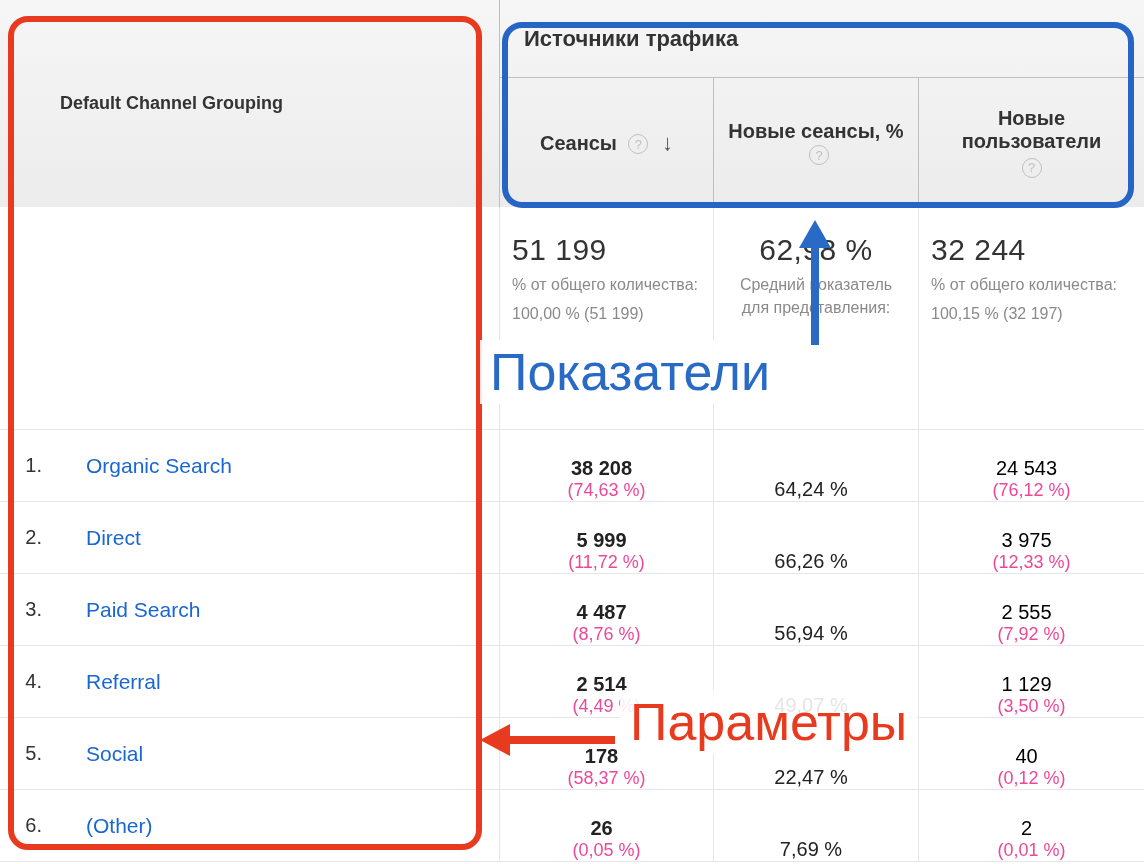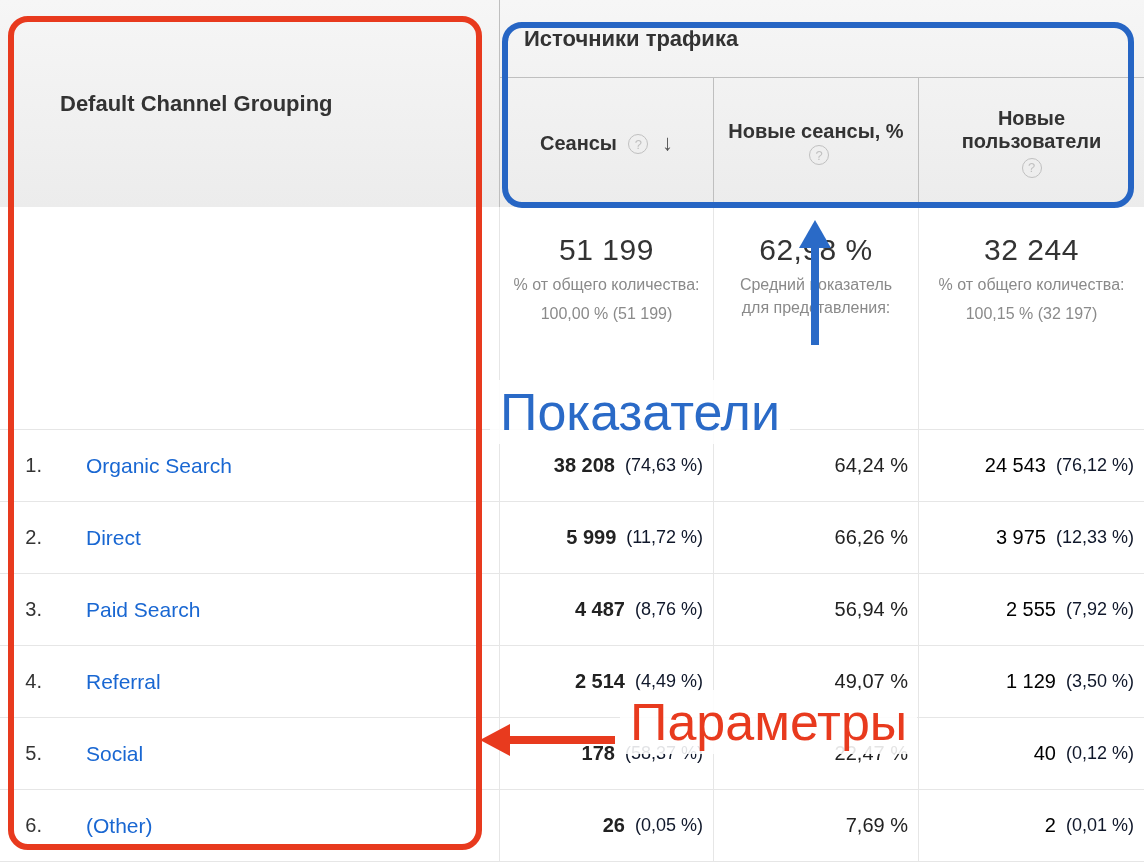--- a/index.html
+++ b/index.html
@@ -27,21 +27,21 @@
   }
   
   .hdr-dim {
     position: absolute;
     left: 0; top: 0; width: 500px; height: 207px;
     background: linear-gradient(#f6f6f6, #ececec);
     border-right: 1px solid #bfbfbf;
     display: flex;
     align-items: center;
     padding-left: 60px;
-    font-size: 22px;
+    font-size: 18px;
     font-weight: 700;
     color: #333;
   }
 
   
   .hdr-metrics {
     position: absolute;
     left: 500px; top: 0; right: 0; height: 207px;
     background: linear-gradient(#f6f6f6, #ececec);
   }
@@ -108,21 +108,21 @@
   }
   .sum-left {
     position: absolute;
     left: 0; top: 0; width: 500px; height: 100%;
     border-right: 1px solid #e6e6e6;
     background: #fff;
   }
   .sum-cell {
     position: absolute;
     top: 0; height: 100%;
-    text-align: center;
+    text-align: left;
     padding: 26px 12px 0 12px;
     color: #333;
     border-right: 1px solid #e6e6e6;
   }
   .sum-cell:last-child { border-right: none; }
   .sum-big {
     font-size: 30px;
     font-weight: 400;
     color: #333;
     letter-spacing: 0.5px;
@@ -173,28 +173,29 @@
   }
   .dr-cell {
     position: absolute;
     top: 0; height: 100%;
     display: flex;
     align-items: center;
     justify-content: flex-end;
     padding-right: 10px;
     border-right: 1px solid #e6e6e6;
     white-space: nowrap;
+    flex-direction: column;
   }
   .dr-cell:last-child { border-right: none; }
   .d1 { left: 500px; width: 214px; }
   .d2 { left: 714px; width: 205px; }
   .d3 { left: 919px; width: 225px; border-right: none; }
   .bold { font-weight: 700; font-size: 20px; color: #222;}
   .bold2{ font-size:20px; color:#000000; }
-  .pct  { font-size: 18px; color: #0f172a; margin-left: 10px;}
+  .pct  { font-size: 18px; color: #ec4899; margin-left: 10px;}
   .plain{ font-size: 20px; color: #222; }
 
   
   .box-red {
     position: absolute;
     border: 6px solid #e83a1e;
     border-radius: 20px;
     pointer-events: none;
   }
   .box-blue {
@@ -393,21 +394,21 @@
 
   </div>
 
   <div class="box-red" style="left:8px; top:16px; width:474px; height:834px;"></div>
   <div class="box-blue" style="left:502px; top:22px; width:632px; height:186px;"></div>
 
   <svg class="arrow" style="left:795px; top:220px;" width="40" height="130">
     <line x1="20" y1="20" x2="20" y2="125" stroke="#2a6ac7" stroke-width="8"></line>
     <polygon points="20,0 4,28 36,28" fill="#2a6ac7"></polygon>
   </svg>
-  <div class="label-blue" style="left:490px; top:340px;margin-top:40px;">Показатели</div>
+  <div class="label-blue" style="left:480px; top:340px;">Показатели</div>
 
   <svg class="arrow" style="left:480px; top:720px;" width="140" height="40">
     <line x1="18" y1="20" x2="135" y2="20" stroke="#e83a1e" stroke-width="8"></line>
     <polygon points="0,20 30,4 30,36" fill="#e83a1e"></polygon>
   </svg>
   <div class="label-red" style="left:620px; top:690px;">Параметры</div>
 
 </div>
 
 </body></html>

